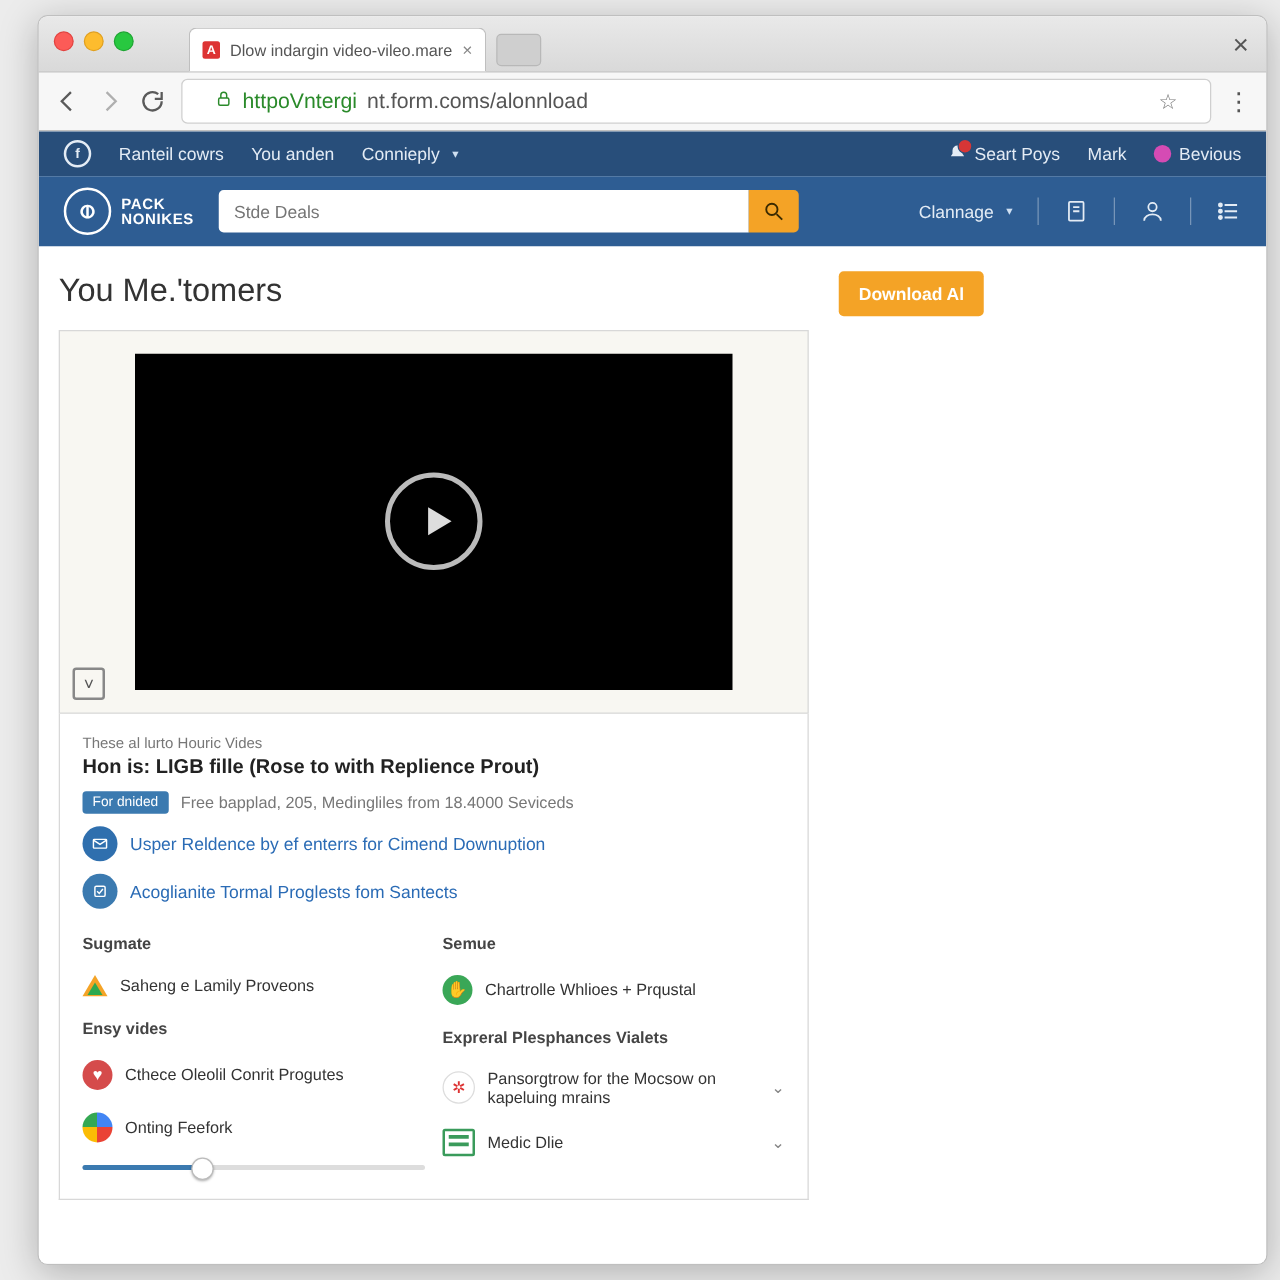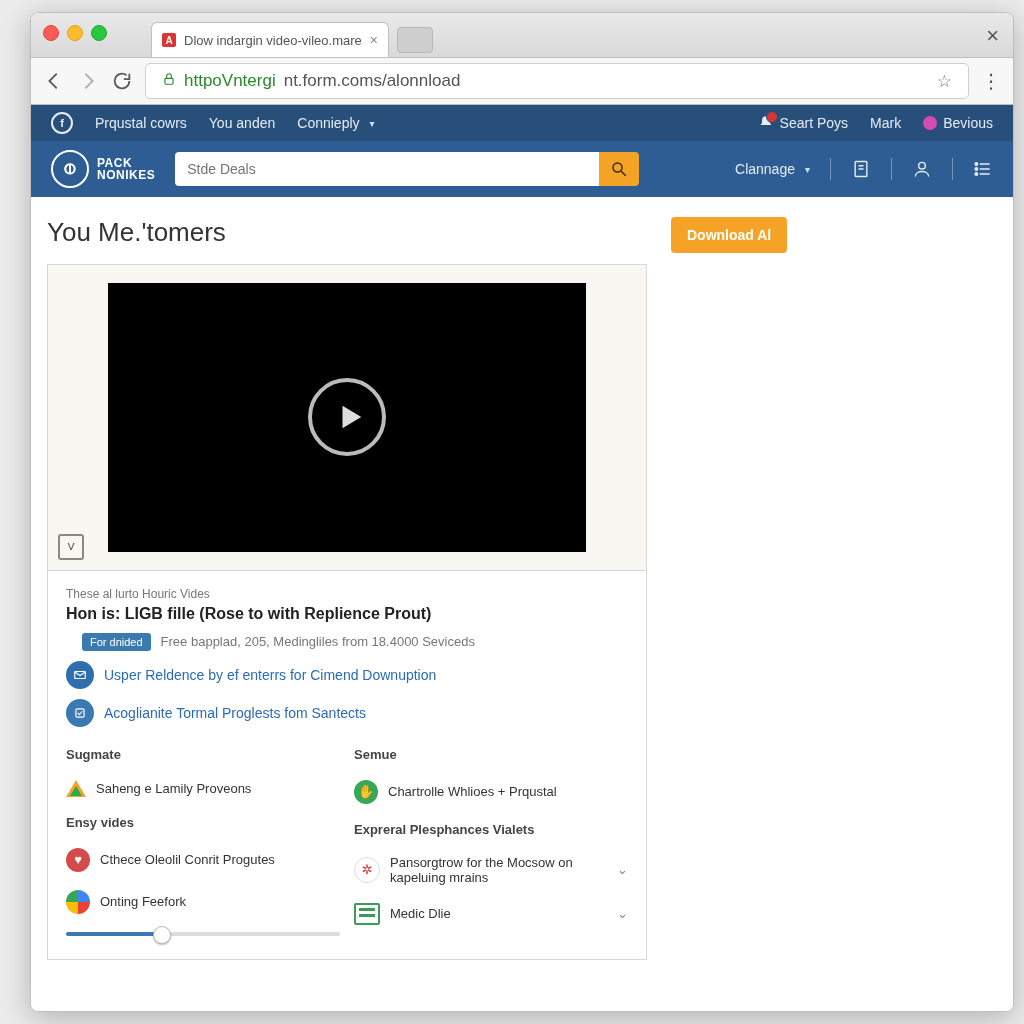--- a/index.html
+++ b/index.html
@@ -33,21 +33,21 @@
   .tl-grn{background:#28c840;border:1px solid #1fa533;}
   .tab{margin-left:110px;height:34px;background:#fff;border:1px solid var(--chrome-border);border-bottom:none;border-radius:6px 6px 0 0;display:flex;align-items:center;padding:0 10px;gap:8px;font-size:13px;color:#555;max-width:290px;}
   .tab .favicon{width:14px;height:14px;background:#d33;border-radius:2px;display:flex;align-items:center;justify-content:center;color:#fff;font-size:10px;font-weight:bold;}
   .tab .close{margin-left:auto;color:#888;font-size:14px;}
   .newtab{width:34px;height:24px;margin-left:8px;margin-bottom:4px;background:#cfcfcf;border:1px solid #b8b8b8;border-radius:4px;}
   .win-close{position:absolute;right:14px;top:10px;color:#555;font-size:22px;}
 
   .addrbar{height:46px;background:#f7f7f7;border-bottom:1px solid var(--chrome-border);display:flex;align-items:center;padding:0 12px;gap:12px;}
   .navicon{width:22px;height:22px;display:flex;align-items:center;justify-content:center;color:#6a6a6a;}
   .navicon svg{width:22px;height:22px;stroke:#5a5a5a;fill:none;stroke-width:2;}
-  .omnibox{flex:1;height:34px;border:1px solid #cfcfcf;border-radius:5px;background:#fff;display:flex;align-items:center;padding:0 16px;gap:8px;font-size:17px;}
+  .omnibox{flex:1;height:34px;border:1px solid #cfcfcf;border-radius:5px;background:#fff;display:flex;align-items:center;padding:0 26px;gap:8px;font-size:17px;}
   .omnibox .lock{color:#2a8a2a;}
   .url-secure{color:#2a8a2a;}
   .url-rest{color:#555;}
   .star{color:#777;}
   .menu-dots{color:#555;font-size:20px;}
 
   
   .page{flex:1;overflow:auto;background:#fff;}
 
   
@@ -84,21 +84,21 @@
 
   .videobox{border:1px solid var(--border);background:var(--panel-bg);padding:18px 60px;position:relative;}
   .videoplayer{background:#000;width:100%;aspect-ratio:16/9;display:flex;align-items:center;justify-content:center;}
   .playcircle{width:70px;height:70px;border:4px solid #bbb;border-radius:50%;display:flex;align-items:center;justify-content:center;}
   .playcircle svg{width:30px;height:30px;fill:#ddd;margin-left:6px;}
   .checkbox-corner{position:absolute;left:10px;bottom:10px;width:22px;height:22px;border:2px solid #888;border-radius:3px;display:flex;align-items:center;justify-content:center;color:#555;font-size:14px;}
 
   .meta{border:1px solid var(--border);border-top:none;padding:16px 18px;font-size:14px;}
   .meta .crumb{color:var(--muted);font-size:12px;}
   .meta h2{font-size:16px;margin:4px 0 10px 0;font-weight:700;}
-  .meta .row{display:flex;align-items:center;gap:10px;margin:8px 16px;}
+  .meta .row{display:flex;align-items:center;gap:10px;margin:8px 0;}
   .pill{background:var(--pill);color:#fff;font-size:11px;padding:3px 8px;border-radius:3px;}
   .meta .sub{color:var(--muted);font-size:13px;}
   .iconlink{display:flex;align-items:center;gap:10px;color:var(--link);font-size:14px;margin:10px 0;}
   .circle-icon{width:28px;height:28px;border-radius:50%;display:flex;align-items:center;justify-content:center;color:#fff;}
   .ci-blue{background:#3b7ab0;}
   .ci-blue2{background:#2f6fae;}
 
   .two-col{display:flex;gap:14px;margin-top:14px;}
   .col{flex:1;}
   .col h3{font-size:13px;color:#444;font-weight:700;margin:6px 0 10px 0;}
@@ -170,21 +170,21 @@
       <span style="flex:1"></span>
       <span class="star">☆</span>
     </div>
     <div class="menu-dots">⋮</div>
   </div>
 
   <div class="page">
 
     <div class="topnav">
       <span class="info-icon">f</span>
-      <a>Prqustal cowrs</a>
+      <a>Ranteil cowrs</a>
       <a>You anden</a>
       <a>
             <span>Connieply</span>
             <span class="caret">▾</span>
           </a>
       <span class="spacer"></span>
       <a>
         <span class="bell">
           <svg viewBox="0 0 24 24">
                 <path d="M12 2a6 6 0 0 0-6 6v4l-2 3h16l-2-3V8a6 6 0 0 0-6-6z"></path>

